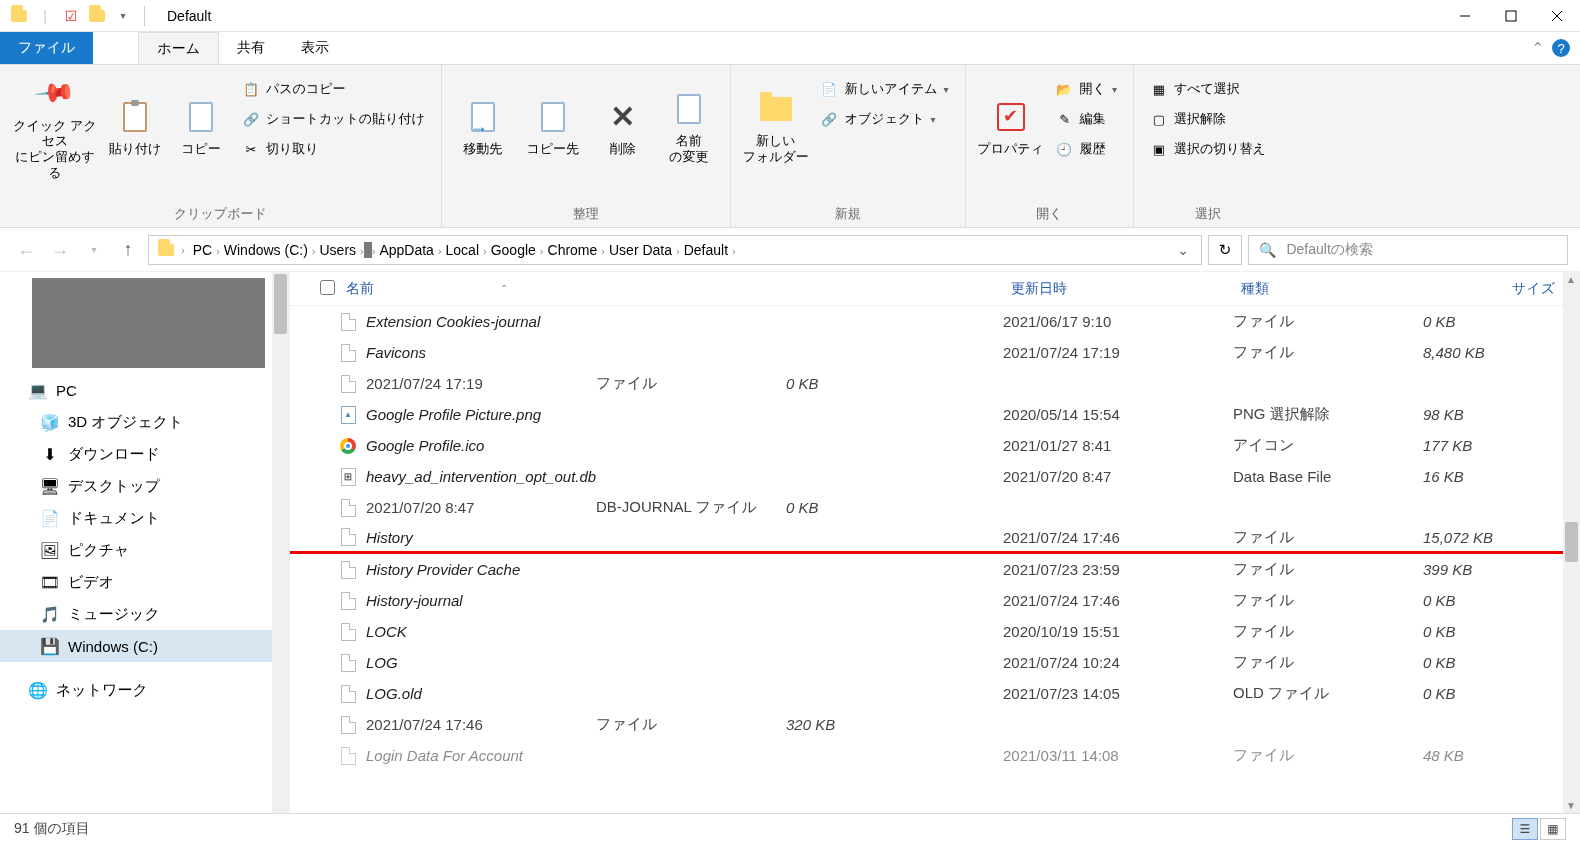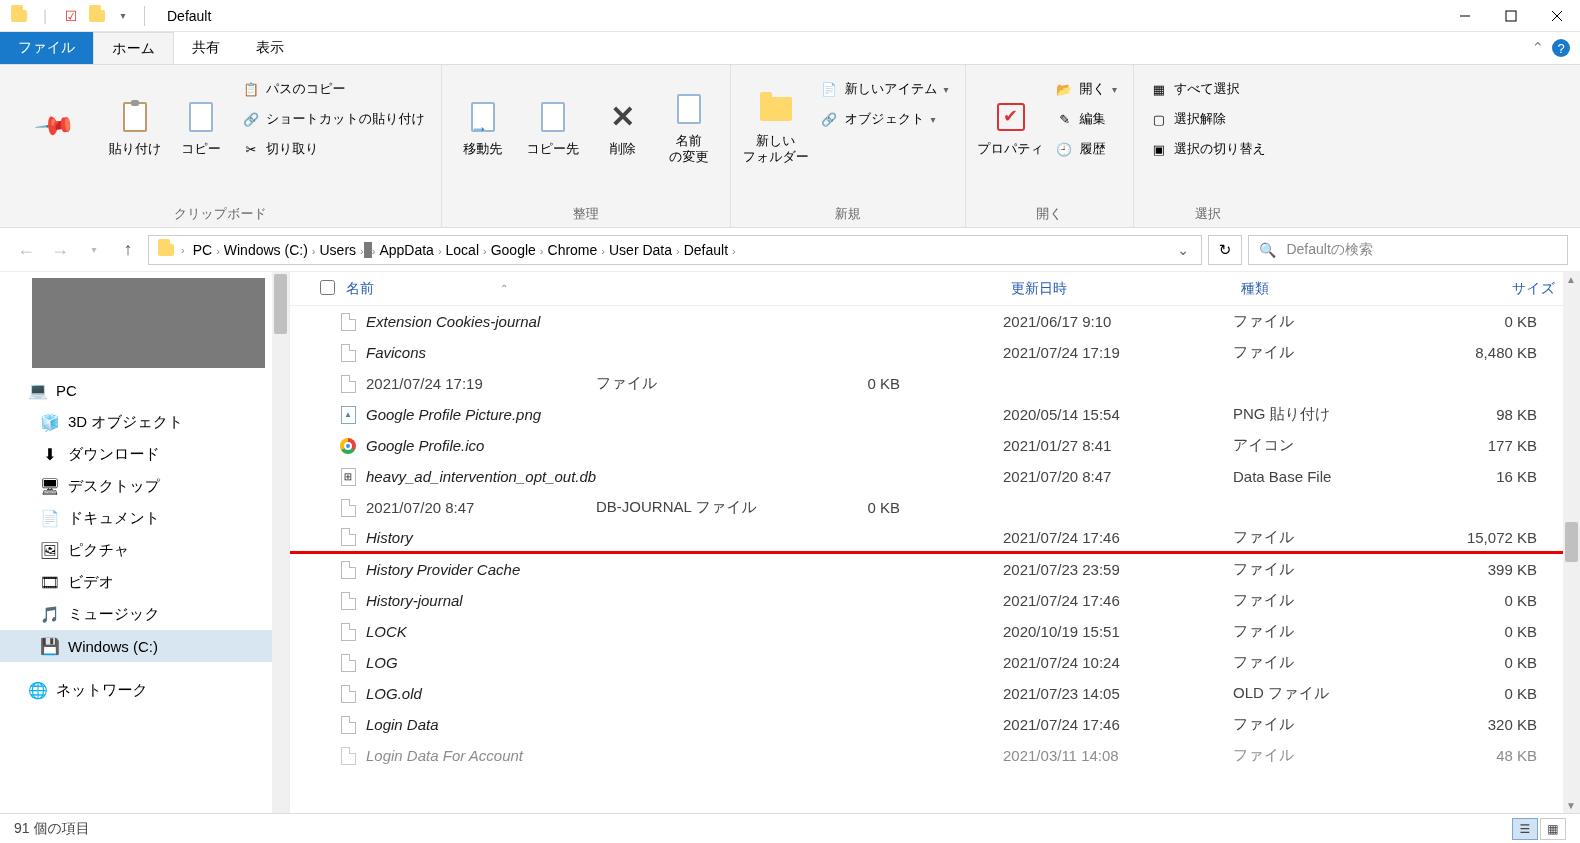--- a/index.html
+++ b/index.html
@@ -12,21 +12,21 @@
 .qat-sep { width: 1px; height: 20px; background: #ccc; margin: 0 6px; }
 .titlebar-title { margin-left: 12px; font-size: 14px; }
 .titlebar-spacer { flex: 1; }
 .win-btn { width: 46px; height: 32px; display: flex; align-items: center; justify-content: center; font-size: 12px; }
 .win-btn svg { stroke: #000; stroke-width: 1; fill: none; }
 
 
 .ribbon-tabs { height: 32px; display: flex; align-items: stretch; background: #fff; }
 .ribbon-tab { padding: 0 18px; display: flex; align-items: center; font-size: 14px; cursor: default; }
 .ribbon-tab.file { background: #1979ca; color: #fff; }
-.ribbon-tab.active { background: #f4f4f4; border: 1px solid #ddd; border-bottom: none; }
+.ribbon-tab.active { background: #f4f4f4; border: 1px solid #ddd; border-bottom: none; margin-left: 45px; }
 .ribbon-right { margin-left: auto; display: flex; align-items: center; padding-right: 10px; gap: 8px; }
 .help-badge { width: 18px; height: 18px; border-radius: 50%; background: #1979ca; color: #fff; font-size: 13px; display: flex; align-items: center; justify-content: center; }
 
 
 .ribbon { height: 164px; background: #f4f4f4; border-top: 1px solid #ddd; border-bottom: 1px solid #ddd; display: flex; }
 .ribbon-group { display: flex; flex-direction: column; align-items: center; padding: 4px 10px 2px; border-right: 1px solid #e0e0e0; }
 .ribbon-group-body { flex: 1; display: flex; align-items: flex-start; gap: 4px; }
 .ribbon-group-label { font-size: 13px; color: #666; padding: 2px 0; }
 .rb-big { width: 90px; height: 116px; display: flex; flex-direction: column; align-items: center; justify-content: center; gap: 4px; font-size: 13px; text-align: center; line-height: 1.2; }
 .rb-big.narrow { width: 62px; }
@@ -88,21 +88,21 @@
 .row .ficon { width: 20px; height: 20px; margin-right: 8px; display: flex; align-items: center; justify-content: center; }
 .fic-blank { width: 15px; height: 18px; background: #fff; border: 1px solid #bbb; position: relative; }
 .fic-blank::after { content: ""; position: absolute; top: -1px; right: -1px; width: 6px; height: 6px; background: #fff; border-left: 1px solid #bbb; border-bottom: 1px solid #bbb; }
 .fic-png { width: 15px; height: 18px; background: #fff; border: 1px solid #8ab; display: flex; align-items: center; justify-content: center; font-size: 8px; color: #48a; }
 .fic-chrome { width: 16px; height: 16px; border-radius: 50%; background: conic-gradient(#ea4335 0 120deg, #34a853 120deg 240deg, #fbbc05 240deg 360deg); position: relative; }
 .fic-chrome::after { content: ""; position: absolute; inset: 4px; border-radius: 50%; background: #4285f4; border: 2px solid #fff; }
 .fic-db { width: 15px; height: 18px; background: #fff; border: 1px solid #bbb; display: flex; align-items: center; justify-content: center; font-size: 10px; }
 .row .rname { flex: 1; font-style: italic; }
 .row .rdate { width: 230px; color: #444; }
 .row .rtype { width: 190px; color: #444; }
-.row .rsize { width: 140px; text-align: right; padding-right: 26px; color: #444; }
+.row .rsize { width: 140px; text-align: left; padding-right: 48px; color: #444; font-style: italic; }
 .row.hl { border-bottom: 3px solid #e00; }
 .row.cut { opacity: 0.75; }
 .row.cut .rname, .row.cut .rdate, .row.cut .rtype, .row.cut .rsize { color: #666; }
 
 .content-scroll { width: 17px; background: #f0f0f0; position: relative; }
 .content-scroll::before { content: "▲"; position: absolute; top: 2px; left: 3px; font-size: 10px; color: #888; }
 .content-scroll::after { content: "▼"; position: absolute; bottom: 2px; left: 3px; font-size: 10px; color: #888; }
 .cs-thumb { position: absolute; left: 2px; right: 2px; top: 250px; height: 40px; background: #c0c0c0; border-radius: 2px; }
 
 
@@ -159,20 +159,22 @@
 </div>
 
 <div class="ribbon">
 
   <div class="ribbon-group">
     <div class="ribbon-group-body">
       <div class="rb-big">
         <div class="rb-icon">
             <span class="ic-pin">📌</span>
           </div>
+        <span style="white-space:pre-line">クイック アクセス
+にピン留めする</span>
       </div>
       <div class="rb-big narrow">
         <div class="rb-icon">
             <span class="ic-clipboard"></span>
           </div>
         <span>貼り付け</span>
       </div>
       <div class="rb-big narrow">
         <div class="rb-icon">
             <span class="ic-doc dual"></span>
@@ -409,21 +411,21 @@
             <span class="rdate">2021/07/24 17:19</span>
             <span class="rtype">ファイル</span>
             <span class="rsize">0 KB</span>
           </div>
           <div class="row">
             <span class="ficon">
               <span class="fic-png">▲</span>
             </span>
             <span class="rname">Google Profile Picture.png</span>
             <span class="rdate">2020/05/14 15:54</span>
-            <span class="rtype">PNG 貼り付け</span>
+            <span class="rtype">PNG 選択解除</span>
             <span class="rsize">98 KB</span>
           </div>
           <div class="row">
             <span class="ficon">
               <span class="fic-chrome"></span>
             </span>
             <span class="rname">Google Profile.ico</span>
             <span class="rdate">2021/01/27 8:41</span>
             <span class="rtype">アイコン</span>
             <span class="rsize">177 KB</span>
@@ -496,21 +498,20 @@
             </span>
             <span class="rname">LOG.old</span>
             <span class="rdate">2021/07/23 14:05</span>
             <span class="rtype">OLD ファイル</span>
             <span class="rsize">0 KB</span>
           </div>
           <div class="row">
             <span class="ficon">
               <span class="fic-blank"></span>
             </span>
-            <span class="rname">Login Data</span>
             <span class="rdate">2021/07/24 17:46</span>
             <span class="rtype">ファイル</span>
             <span class="rsize">320 KB</span>
           </div>
           <div class="row cut">
             <span class="ficon">
               <span class="fic-blank"></span>
             </span>
             <span class="rname">Login Data For Account</span>
             <span class="rdate">2021/03/11 14:08</span>

